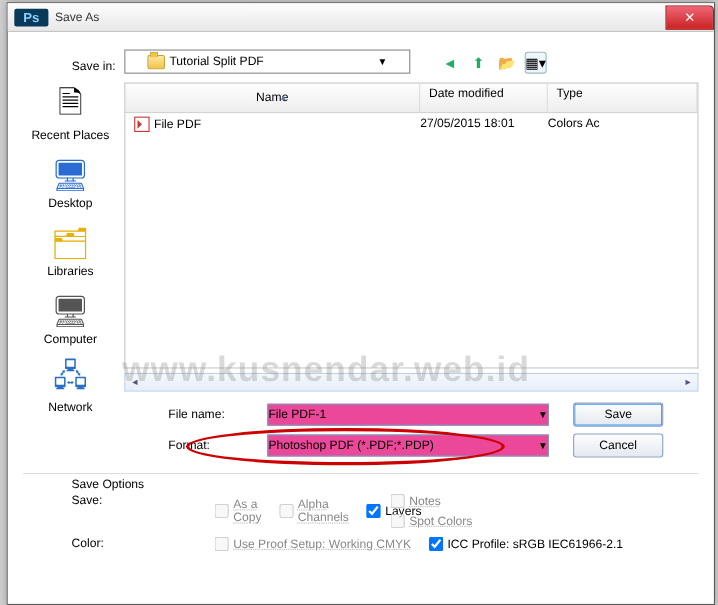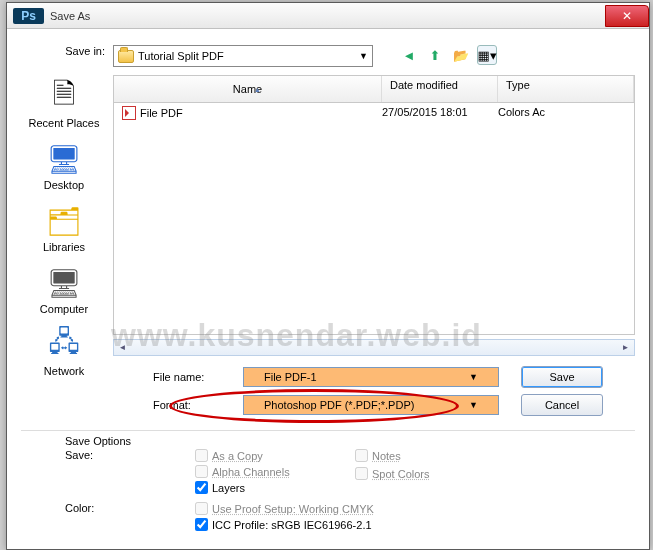--- a/index.html
+++ b/index.html
@@ -5,23 +5,23 @@
 * { box-sizing: border-box; margin: 0; padding: 0; font-family: "Segoe UI", Tahoma, sans-serif; font-size: 11px; }
 body { background: #d0d0d0; width: 653px; height: 550px; position: relative; overflow: hidden; }
 .dialog { position: absolute; left: 6px; top: 2px; width: 644px; height: 548px; background: #fff; border: 1px solid #5a5a5a; box-shadow: 0 0 8px rgba(0,0,0,.3); }
 .titlebar { height: 26px; background: linear-gradient(#fdfdfd,#e8e8e8); display: flex; align-items: center; padding: 0 0 0 6px; border-bottom: 1px solid #c0c0c0; }
 .ps-icon { width: 31px; height: 16px; background:#0a3a5a; color:#8fd0ff; font-weight:bold; font-size:12px; display:flex; align-items:center; justify-content:center; border-radius:2px; margin-right:6px;}
 .title { flex:1; color:#333; }
 .winbtns { display:flex; height:22px; }
 .winbtn { width: 28px; display:flex; align-items:center; justify-content:center; font-size:12px; color:#555; }
 .close { width:44px; background: linear-gradient(#e67,#c22); color:#fff; border-radius: 0 4px 0 0; border:1px solid #a00;}
 .body { padding: 10px 14px 0 14px; }
-.row-savein { display:flex; align-items:flex-start; gap:8px; margin: 6px 0 8px 0; }
+.row-savein { display:flex; align-items:flex-end; gap:8px; margin: 6px 0 8px 0; }
 .lbl-savein { width: 84px; text-align:right; }
-.savein-box { display:flex; align-items:center; width: 260px; height:22px; border:1px solid #888; background:#fff; padding:0 4px; gap:4px; }
+.savein-box { display:flex; align-items:center; width: 260px; height:22px; border:1px solid #888; background:#fff; padding:0 20px; gap:4px; }
 .savein-box .arrow { margin-left:auto; font-size:9px; }
 .toolbar-icons { display:flex; gap:6px; margin-left:18px; }
 .tico { width:20px; height:20px; display:flex; align-items:center; justify-content:center; border:1px solid transparent; border-radius:3px; font-size:13px; }
 .tico.views { border:1px solid #9bb; background:#eef5fb; }
 .main { display:flex; gap:6px; }
 .places { width: 86px; display:flex; flex-direction:column; align-items:center; gap:12px; padding-top:4px; }
 .place { display:flex; flex-direction:column; align-items:center; gap:2px; cursor:default; }
 .place .picon { width:40px; height:36px; display:flex; align-items:center; justify-content:center; font-size:28px; }
 .filepane { flex:1; }
 .filehdr { display:flex; height:28px; background:linear-gradient(#fdfdfd,#eee); border:1px solid #c8c8c8; }
@@ -34,29 +34,29 @@
 .filerow { display:flex; padding:3px 8px; }
 .filerow .fname { width:260px; display:flex; gap:4px; align-items:center;}
 .pdf-icon{width:14px;height:14px;background:#fff;border:1px solid #c33;position:relative;}
 .pdf-icon::before{content:"";position:absolute;left:2px;top:2px;border:4px solid transparent;border-left-color:#c33;}
 .filerow .fdate { width:116px; }
 .hscroll{height:17px;border:1px solid #bcd0e8;background:linear-gradient(#f4f8fc,#e6eef8);margin-top:4px;display:flex;align-items:center;}
 .hscroll .btn{width:17px;height:15px;display:flex;align-items:center;justify-content:center;font-size:8px;color:#557;}
 .hscroll .track{flex:1;}
 .formrow { display:flex; align-items:center; margin-top:10px; }
 .formrow .lbl { width:130px; text-align:left; padding-left:40px;}
-.textbox { width:256px; height:20px; border:1px solid #7a9ac0; padding:1px 20px; background:#fdba74; display:flex; align-items:center;}
+.textbox { width:256px; height:20px; border:1px solid #7a9ac0; padding:1px 0; background:#ec4899; display:flex; align-items:center;}
 .textbox .arrow{margin-left:auto;font-size:9px;}
 .actbtn { width:82px; height:22px; margin-left:22px; background:linear-gradient(#fdfdfd,#e4e9f0); border:1px solid #8aa0c0; border-radius:3px; display:flex; align-items:center; justify-content:center; color:#000;}
 .actbtn.primary { box-shadow: 0 0 0 1px #3399ff inset; }
 .ellipse{position:absolute; border:3px solid #c00; border-radius:50%; width:290px; height:34px; left:162px; top:386px; pointer-events:none;}
 .opts { margin-top:14px; padding:4px 0 0 44px; border-top:1px solid #ddd;}
 .opts .orow{display:flex; margin-bottom:4px;}
 .opts .olbl{width:130px;}
-.checkcol{display:flex; flex-direction:column; gap:3px; width:160px;}
+.checkcol{display:flex; flex-direction:row; gap:16px; width:160px;}
 .checkcol2{display:flex; flex-direction:column; gap:5px;}
 .chk{display:flex; align-items:center; gap:4px;}
 .chk input{width:13px;height:13px;}
 .chk.disabled{color:#888;}
 .chk.disabled span{text-decoration:underline dotted #bbb;}
 .watermark{position:absolute;left:104px;top:314px;font-size:32px;color:rgba(130,130,130,.3);font-weight:bold;letter-spacing:1px;pointer-events:none;}
 .folder-ico{width:16px;height:13px;background:linear-gradient(#ffe8a0,#f3c34a);border:1px solid #caa030;border-radius:2px;position:relative;}
 .folder-ico::before{content:"";position:absolute;top:-4px;left:1px;width:6px;height:4px;background:#f3c34a;border:1px solid #caa030;border-bottom:none;border-radius:2px 2px 0 0;}
 </style>
 </head>

